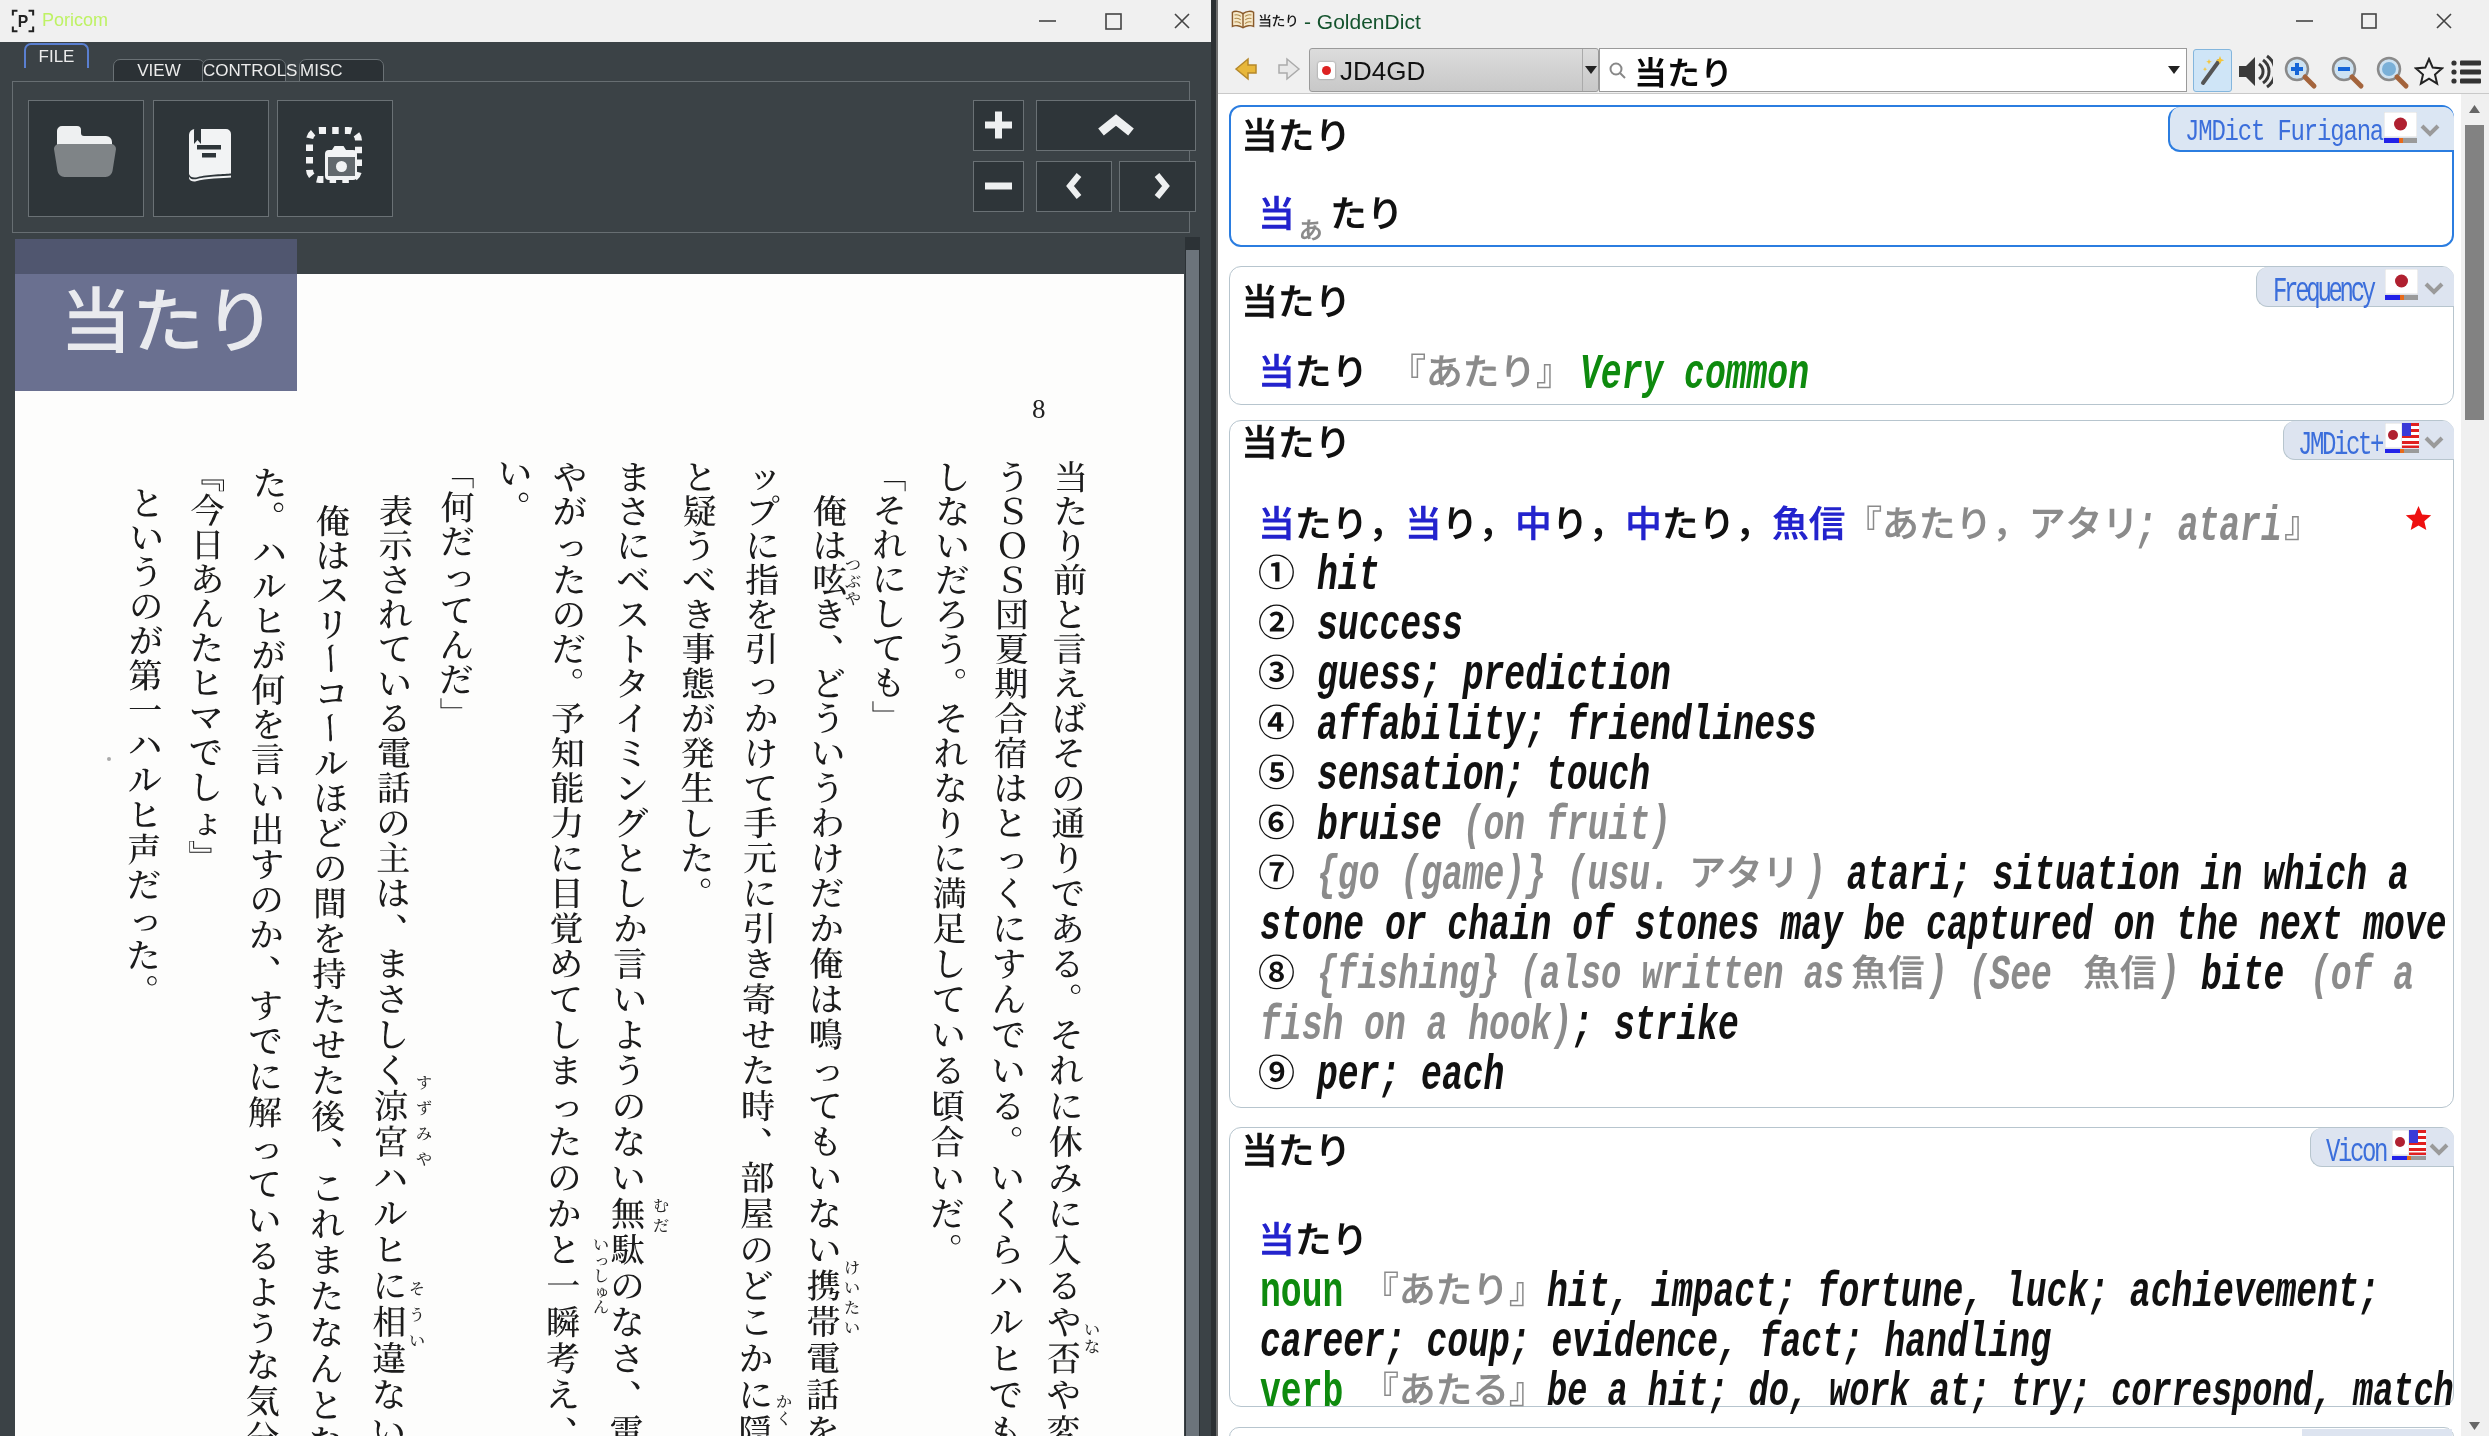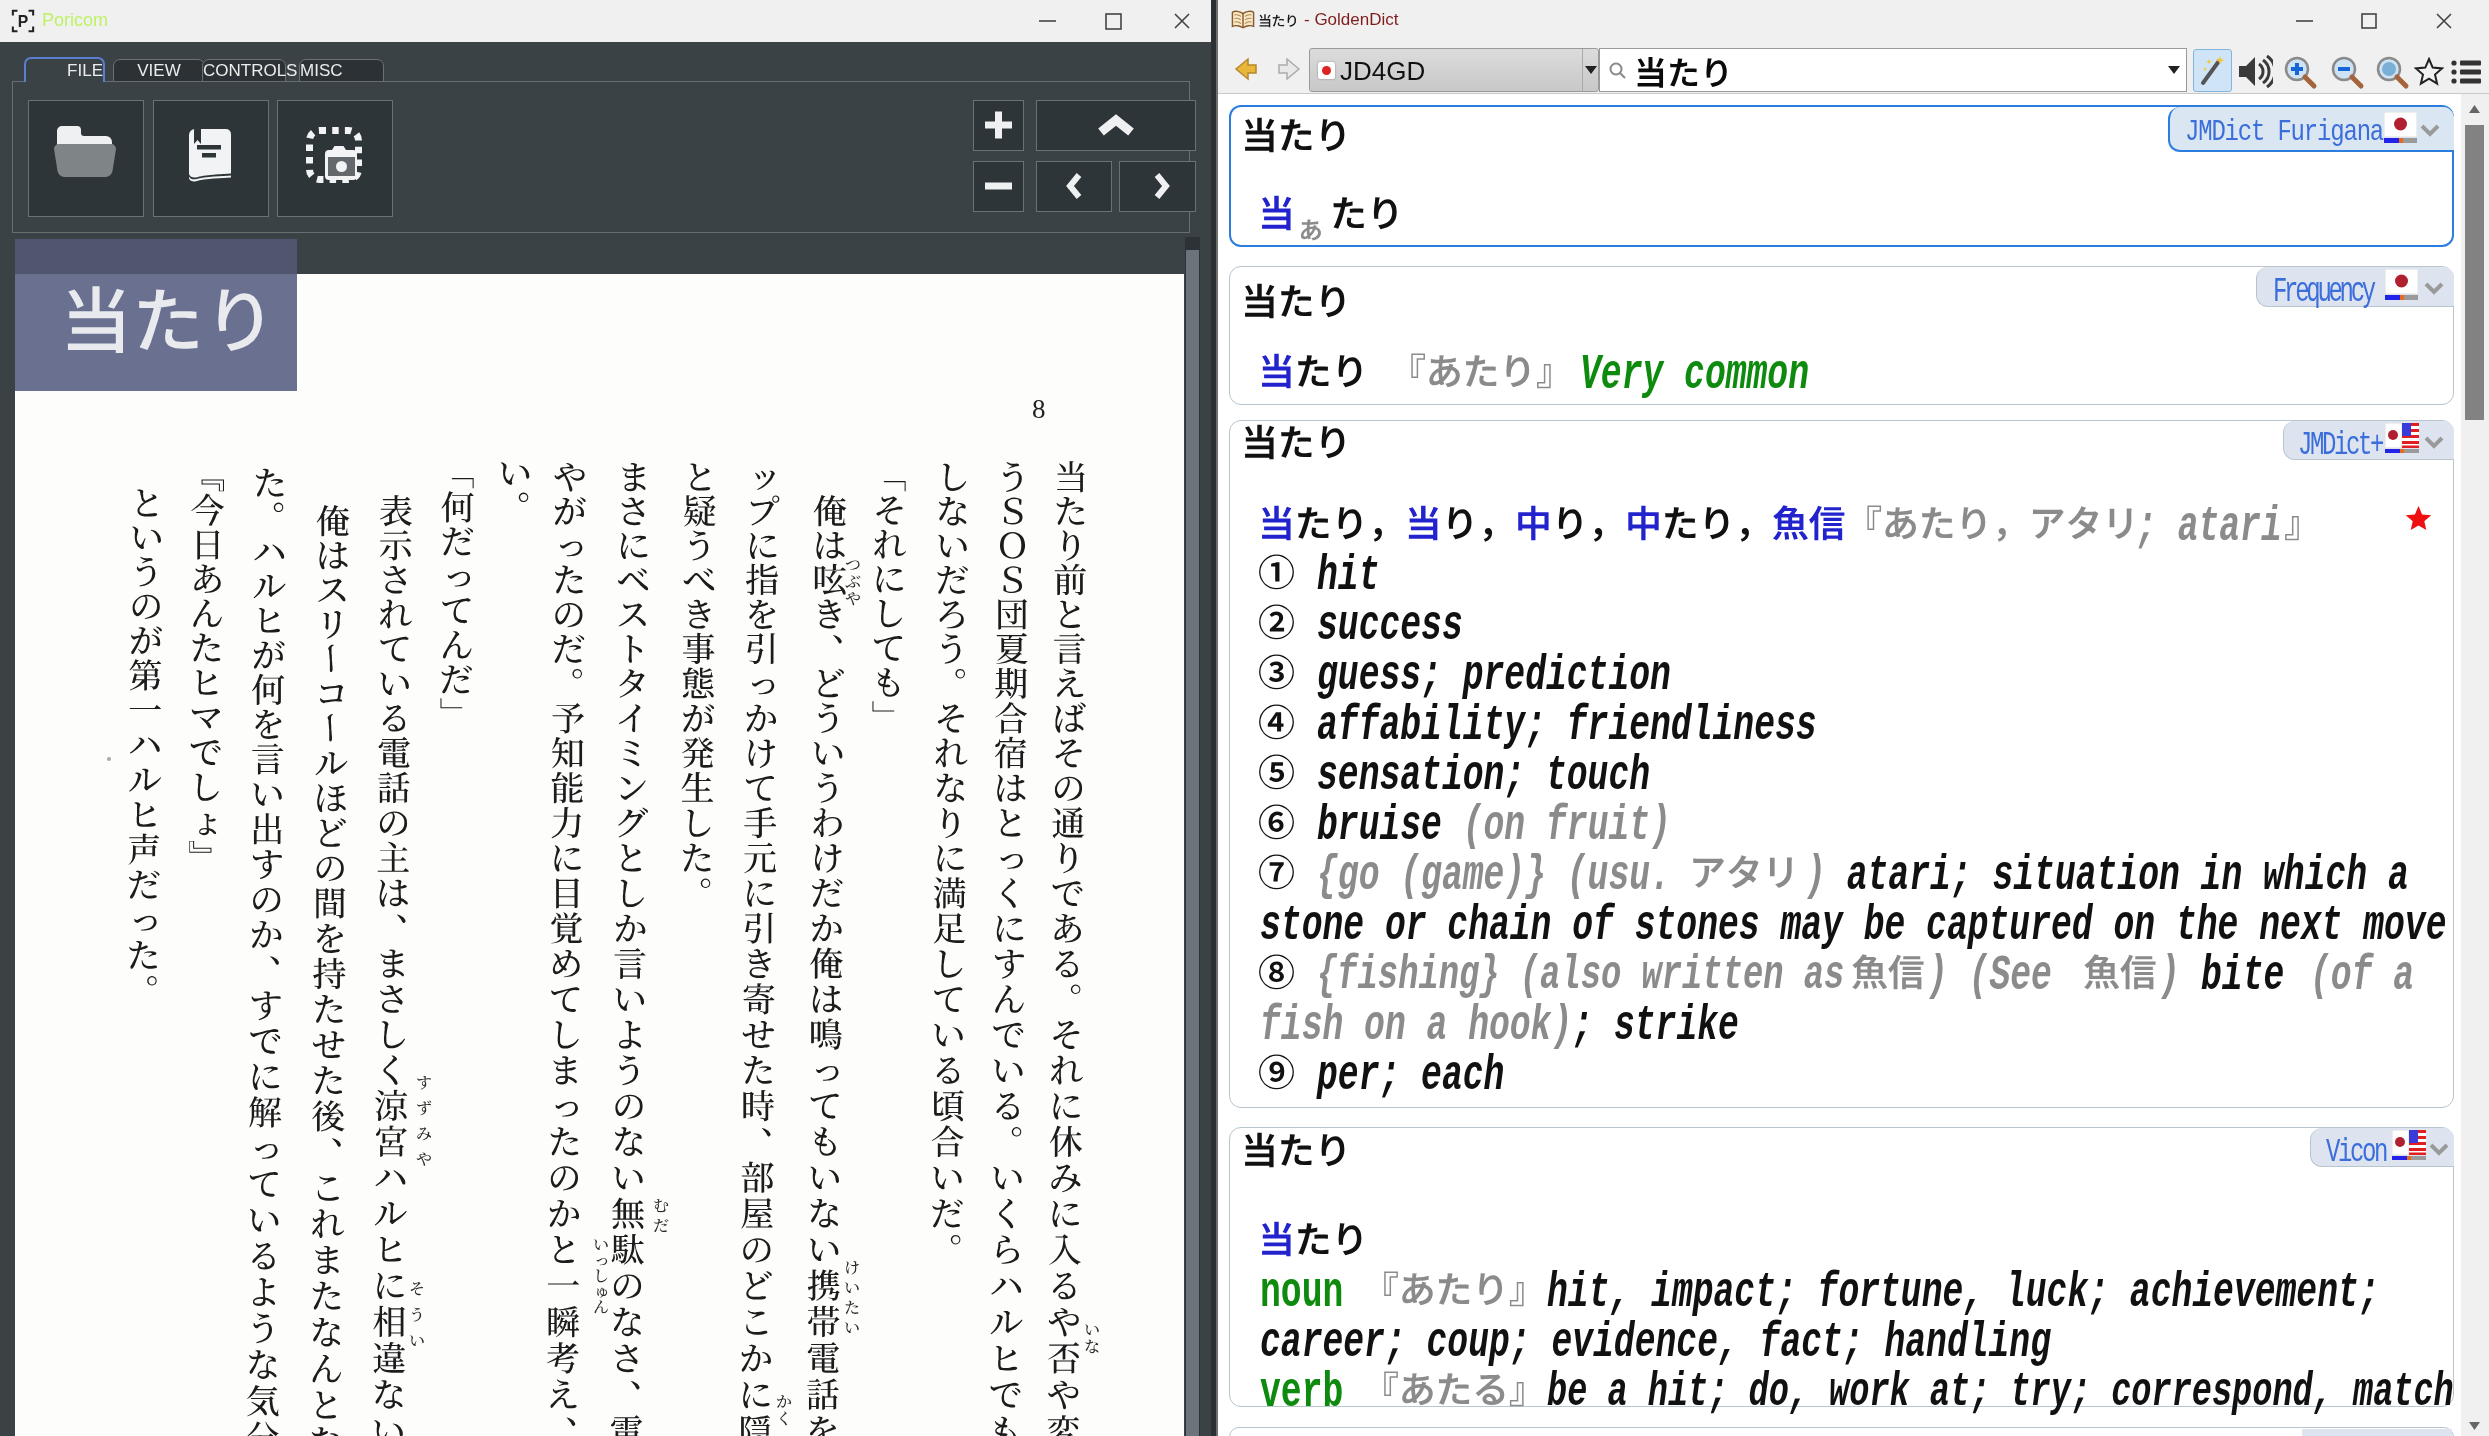--- a/index.html
+++ b/index.html
@@ -20,21 +20,21 @@
 <text x="13" y="19" font-family="Liberation Sans" font-size="17" font-weight="bold" fill="#222" text-anchor="middle">P</text>
     </svg>
 <div class="abs" style="left:42px;top:10px;font-size:18px;color:#bef264">Poricom</div>
 <svg class="abs" style="left:1020px;top:0" width="191" height="42" viewBox="0 0 191 42">
 <g stroke="#444" stroke-width="1.6" fill="none">
 <path d="M19 21h17"></path>
 <rect x="86" y="14" width="15" height="15"></rect>
 <path d="M155 14l14 14M169 14l-14 14"></path>
 </g>
     </svg>
-<div class="abs" style="left:24px;top:57px;width:81px;height:25px;background:#3b4246;border:2px solid #5a7fd0;border-bottom:none;border-radius:7px 7px 0 0;color:#ececec;font-size:17px;text-align:right;line-height:23px;z-index:3">FILE</div>
+<div class="abs" style="left:24px;top:43px;width:65px;height:25px;background:#3b4246;border:2px solid #5a7fd0;border-bottom:none;border-radius:7px 7px 0 0;color:#ececec;font-size:17px;text-align:center;line-height:23px;z-index:3">FILE</div>
 <div class="abs" style="left:113px;top:59px;width:92px;height:23px;background:#2b3135;border:1.5px solid #6a7175;border-radius:7px 7px 0 0;color:#ececec;font-size:17px;text-align:center;line-height:21px">VIEW</div>
 <div class="abs" style="left:202px;top:59px;width:84px;height:23px;background:#2b3135;border:1.5px solid #6a7175;border-radius:7px 7px 0 0;color:#ececec;font-size:17px;text-align:center;line-height:21px">CONTROLS</div>
 <div class="abs" style="left:299px;top:59px;width:85px;height:23px;background:#2b3135;border:1.5px solid #6a7175;border-radius:7px 7px 0 0;color:#ececec;font-size:17px;line-height:21px">MISC</div>
 <div class="abs" style="left:12px;top:81px;width:1178px;height:152px;border:1.5px solid #676e72"></div>
 <div class="abs" style="left:28px;top:100px;width:116px;height:117px;background:#2e3539;border:1.5px solid #6a7175"></div>
 <div class="abs" style="left:153px;top:100px;width:116px;height:117px;background:#2e3539;border:1.5px solid #6a7175"></div>
 <div class="abs" style="left:277px;top:100px;width:116px;height:117px;background:#2e3539;border:1.5px solid #6a7175"></div>
 <svg class="abs" style="left:53px;top:125px" width="64" height="54" viewBox="0 0 64 54">
 <path d="M4 20V6a5 5 0 015-5h15a4 4 0 014 4v3a3 3 0 003 3h22a6 6 0 016 6v3z" fill="#eef0f1"></path>
 <path d="M1 24a5 5 0 015-5h52a5 5 0 015 5l-3.5 22a7 7 0 01-7 6H11.5a7 7 0 01-7-6z" fill="#7f8487"></path>
@@ -77,21 +77,21 @@
 <div class="abs" style="left:1185px;top:237px;width:15px;height:1199px;background:#2c3236"></div>
 <div class="abs" style="left:1186px;top:250px;width:13px;height:1186px;background:#6c747b"></div>
 </div>
 <div class="abs" style="left:1216px;top:0;width:1273px;height:1436px;background:#fff;border-left:2px solid #6f6f6f">
 <div class="abs" style="left:0;top:0;width:1273px;height:42px;background:#f0f0f0"></div>
 <svg class="abs" style="left:13px;top:10px" width="24" height="20" viewBox="0 0 34 28">
 <path d="M17 5C12 1 5 1 2 3v20c4-2 11-1 15 2 4-3 11-4 15-2V3c-3-2-10-2-15 2z" fill="#f6e8c8" stroke="#8a5a2a" stroke-width="2"></path>
 <path d="M17 5v20" stroke="#8a5a2a" stroke-width="2"></path>
 <path d="M5 7c3-1 7 0 9 2M5 12c3-1 7 0 9 2M5 17c3-1 7 0 9 2M29 7c-3-1-7 0-9 2M29 12c-3-1-7 0-9 2M29 17c-3-1-7 0-9 2" stroke="#b08a4a" stroke-width="1.5" fill="none"></path>
     </svg>
-<div class="abs" style="left:86px;top:10px;font-size:17px;color:#7f1d1d">- GoldenDict</div>
+<div class="abs" style="left:86px;top:10px;font-size:21px;color:#14532d">- GoldenDict</div>
 <svg class="abs" style="left:1064px;top:0" width="190" height="42" viewBox="0 0 190 42">
 <g stroke="#444" stroke-width="1.6" fill="none">
 <path d="M14 21h17"></path>
         <rect x="80" y="14" width="14" height="14"></rect>
 <path d="M155 14l14 14M169 14l-14 14"></path>
       </g>
     </svg>
 <div class="abs" style="left:0;top:42px;width:1273px;height:52px;background:#f0f0f0;border-bottom:1px solid #c9c9c9"></div>
 <svg class="abs" style="left:6px;top:55px" width="80" height="28" viewBox="0 0 80 28">
 <path d="M12 14L24 4v6h8v8h-8v6z" fill="#e8b73a" stroke="#b5882a" stroke-width="1.5"></path>

